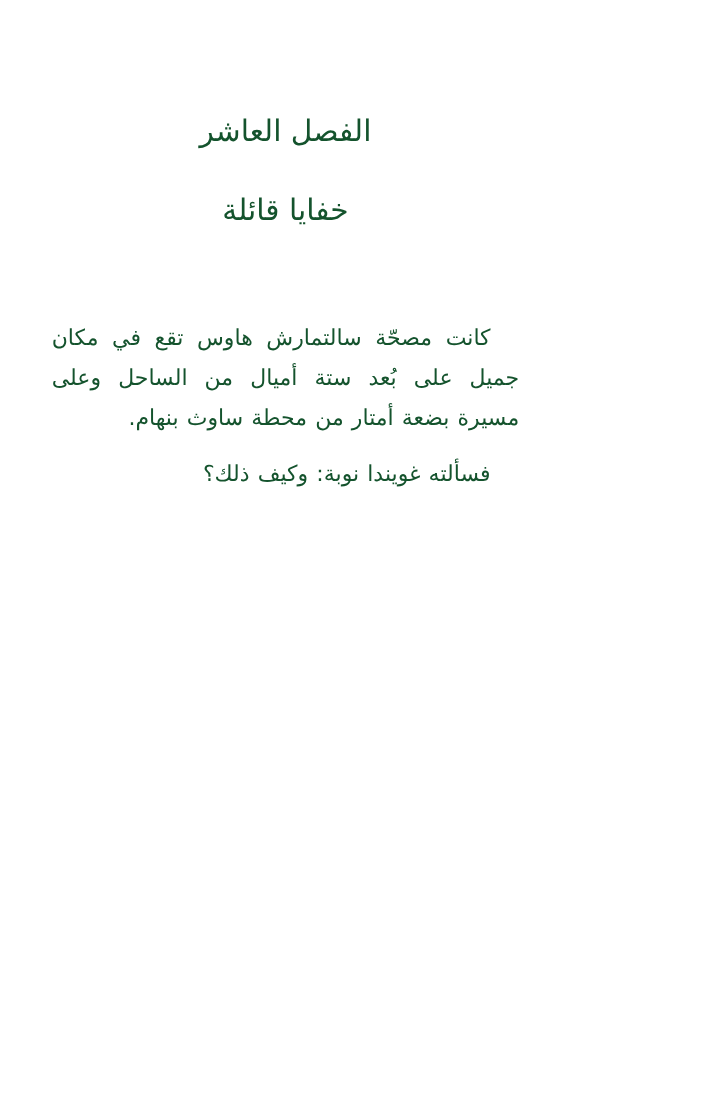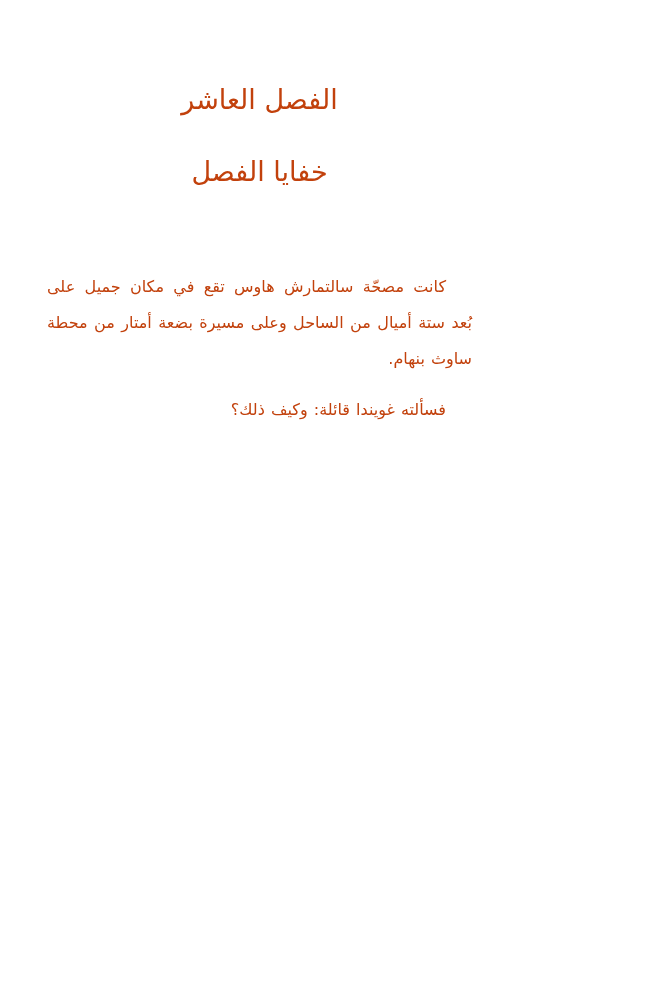--- a/index.html
+++ b/index.html
@@ -8,54 +8,54 @@
     background: #ffffff;
   }
   .book-page {
     position: relative;
     width: 519px;
     height: 1000px;
     background: #ffffff;
     box-sizing: border-box;
     direction: rtl;
     font-family: "DejaVu Sans", sans-serif;
-    color: #c2410c;
+    color: #14532d;
     overflow: hidden;
-    padding-top: 80px;
+    padding-top: 100px;
   }
   .chapter-title,
   .chapter-subtitle {
     margin: 0;
     text-align: center;
     font-size: 27px;
     font-weight: normal;
     line-height: 40px;
     letter-spacing: 0;
   }
   .chapter-subtitle {
     margin-top: 32px;
   }
   .body-text {
     margin-top: 77px;
     padding: 0 47px 0 47px;
   }
   .body-text p {
     margin: 0 0 15px 0;
-    font-size: 16px;
+    font-size: 20px;
     line-height: 36px;
     text-align: justify;
     text-justify: inter-word;
     text-indent: 26px;
     word-spacing: 1px;
   }
 </style>
 </head>
 <body>
 
 <div class="book-page">
   <h1 class="chapter-title">الفصل العاشر</h1>
-  <h2 class="chapter-subtitle">خفايا الفصل</h2>
+  <h2 class="chapter-subtitle">خفايا قائلة</h2>
 
   <div class="body-text">
     <p>كانت مصحّة سالتمارش هاوس تقع في مكان جميل على بُعد ستة أميال من الساحل وعلى مسيرة بضعة أمتار من محطة ساوث بنهام.</p>
-    <p>فسألته غويندا قائلة: وكيف ذلك؟</p>
+    <p>فسألته غويندا نوبة: وكيف ذلك؟</p>
   </div>
 </div>
 
 </body></html>

